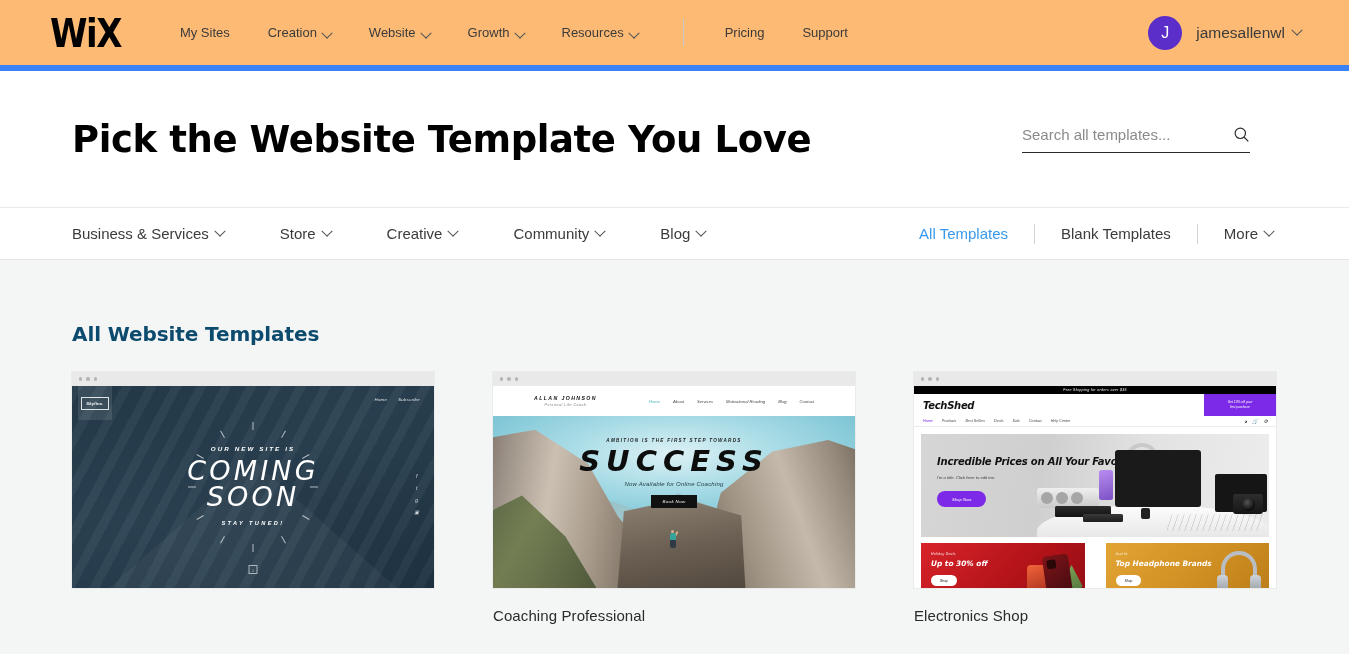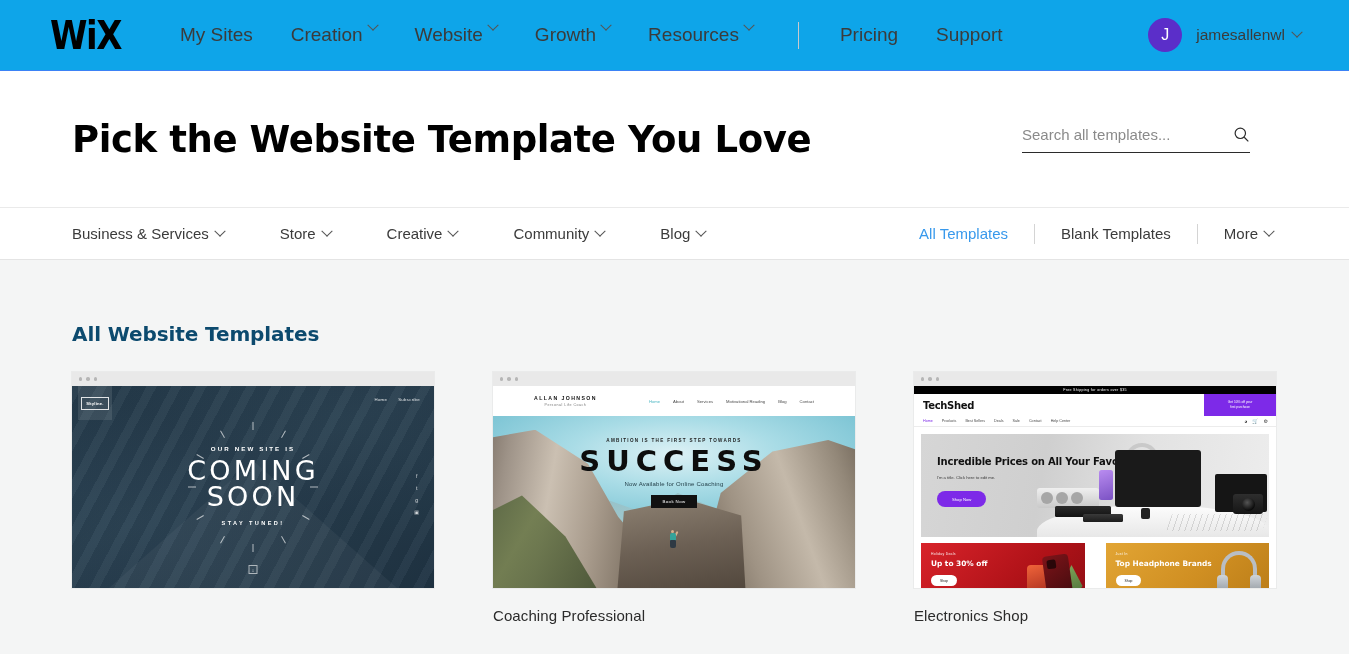--- a/index.html
+++ b/index.html
@@ -10,22 +10,22 @@
     overflow: hidden;
     background: #ffffff;
     font-family: "Liberation Sans", sans-serif;
     -webkit-font-smoothing: antialiased;
   }
 
   
   .top-header {
     position: relative;
     height: 71px;
-    background: #0ea5e9;
-    border-bottom: 1px solid #3b82f6;
+    background: #fdba74;
+    border-bottom: 6px solid #3b82f6;
     display: flex;
     align-items: center;
     padding: 0 28px 0 50px;
   }
 
   .wix-logo {
     font-size: 34px;
     font-weight: 700;
     letter-spacing: -1.5px;
     color: #000000;
@@ -35,23 +35,23 @@
     transform: scaleY(1.15);
   }
 
   .main-nav {
     display: flex;
     align-items: center;
     gap: 0;
   }
   .nav-item {
     display: flex;
-    align-items: flex-start;
+    align-items: flex-end;
     gap: 6px;
-    font-size: 19px;
+    font-size: 13px;
     color: #3b3b3b;
     padding: 8px 19px;
     cursor: pointer;
     white-space: nowrap;
   }
   .chev {
     display: inline-block;
     width: 8px; height: 8px;
     border-right: 1.3px solid #555;
     border-bottom: 1.3px solid #555;
@@ -208,20 +208,21 @@
     align-items: center;
     padding-left: 7px;
     gap: 4px;
   }
   .dot { width: 3.4px; height: 3.4px; border-radius: 50%; background: #b6b6b6; }
   .shot {
     position: relative;
     width: 362px;
     height: 202px;
     overflow: hidden;
+    font-style: italic;
   }
   .card-title {
     font-size: 15px;
     color: #2b2b2b;
     padding-top: 19px;
     letter-spacing: 0.1px;
   }
 
   
   .cs-bg {

